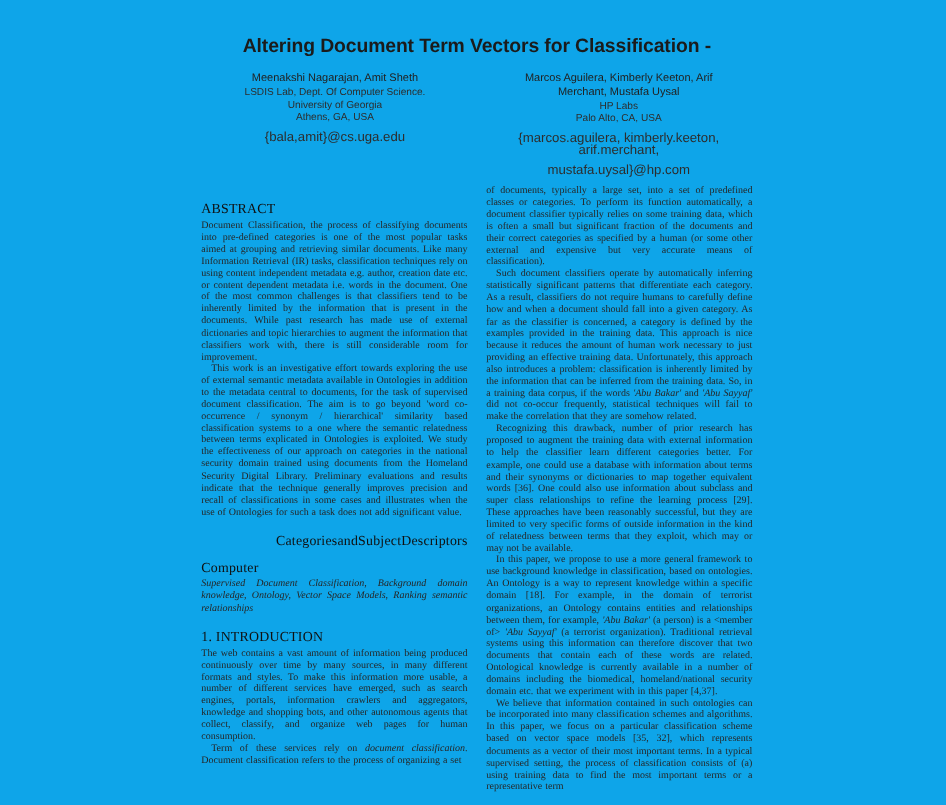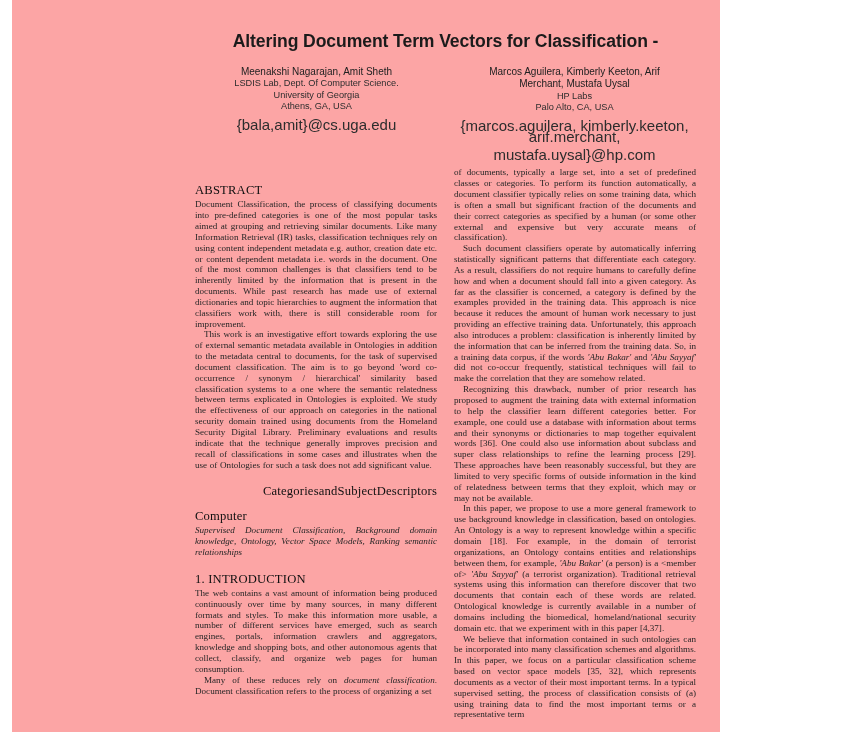--- a/index.html
+++ b/index.html
@@ -9,25 +9,24 @@
     background: #ffffff;
   }
   body {
     width: 860px;
     height: 732px;
     overflow: hidden;
     font-family: "Liberation Serif", serif;
   }
   .page {
     position: relative;
-    width: 708px;
+    width: 860px;
     height: 732px;
-    background: #fca5a5;
+    background: #0ea5e9;
     box-sizing: border-box;
-    margin-left: 12px;
   }
   .page-inner {
     position: absolute;
     left: 183px;
     top: 0;
     width: 501px;
     height: 732px;
   }
 
   
@@ -60,21 +59,21 @@
     font-size: 10px;
     line-height: 12.6px;
     color: #212121;
   }
   .author-affil {
     font-size: 9.2px;
     line-height: 11.4px;
     color: #2d2d2d;
   }
   .author-email {
-    font-size: 15px;
+    font-size: 12px;
     line-height: 11.6px;
     color: #2d2d2d;
     margin-top: 7px;
     text-align: center;
   }
   .author-col.right .author-email {
     margin-top: 6px;
   }
 
   
@@ -193,21 +192,21 @@
           <span>and</span>
           <span>Subject</span>
           <span>Descriptors</span>
         </h2>
 
         <h2 class="sec-head gap-top">Computer</h2>
         <p class="kw">Supervised Document Classification, Background domain knowledge, Ontology, Vector Space Models, Ranking semantic relationships</p>
 
         <h2 class="sec-head gap-top-lg">1. INTRODUCTION</h2>
         <p class="body">The web contains a vast amount of information being produced continuously over time by many sources, in many different formats and styles. To make this information more usable, a number of different services have emerged, such as search engines, portals, information crawlers and aggregators, knowledge and shopping bots, and other autonomous agents that collect, classify, and organize web pages for human consumption.</p>
-        <p class="body indent"><span>Many of these reduces rely on </span><em class="it">document classification</em><span>. Document classification refers to the process of organizing a set</span></p>
+        <p class="body indent"><span>Term of these services rely on </span><em class="it">document classification</em><span>. Document classification refers to the process of organizing a set</span></p>
 
       </div>
 
       <div class="col right">
 
         <p class="body">of documents, typically a large set, into a set of predefined classes or categories. To perform its function automatically, a document classifier typically relies on some training data, which is often a small but significant fraction of the documents and their correct categories as specified by a human (or some other external and expensive but very accurate means of classification).</p>
 
         <p class="body indent"><span>Such document classifiers operate by automatically inferring statistically significant patterns that differentiate each category. As a result, classifiers do not require humans to carefully define how and when a document should fall into a given category. As far as the classifier is concerned, a category is defined by the examples provided in the training data. This approach is nice because it reduces the amount of human work necessary to just providing an effective training data. Unfortunately, this approach also introduces a problem: classification is inherently limited by the information that can be inferred from the training data. So, in a training data corpus, if the words </span><em class="it">'Abu Bakar'</em><span> and </span><em class="it">'Abu Sayyaf'</em><span> did not co-occur frequently, statistical techniques will fail to make the correlation that they are somehow related.</span></p>
 
         <p class="body indent">Recognizing this drawback, number of prior research has proposed to augment the training data with external information to help the classifier learn different categories better. For example, one could use a database with information about terms and their synonyms or dictionaries to map together equivalent words [36]. One could also use information about subclass and super class relationships to refine the learning process [29]. These approaches have been reasonably successful, but they are limited to very specific forms of outside information in the kind of relatedness between terms that they exploit, which may or may not be available.</p>

